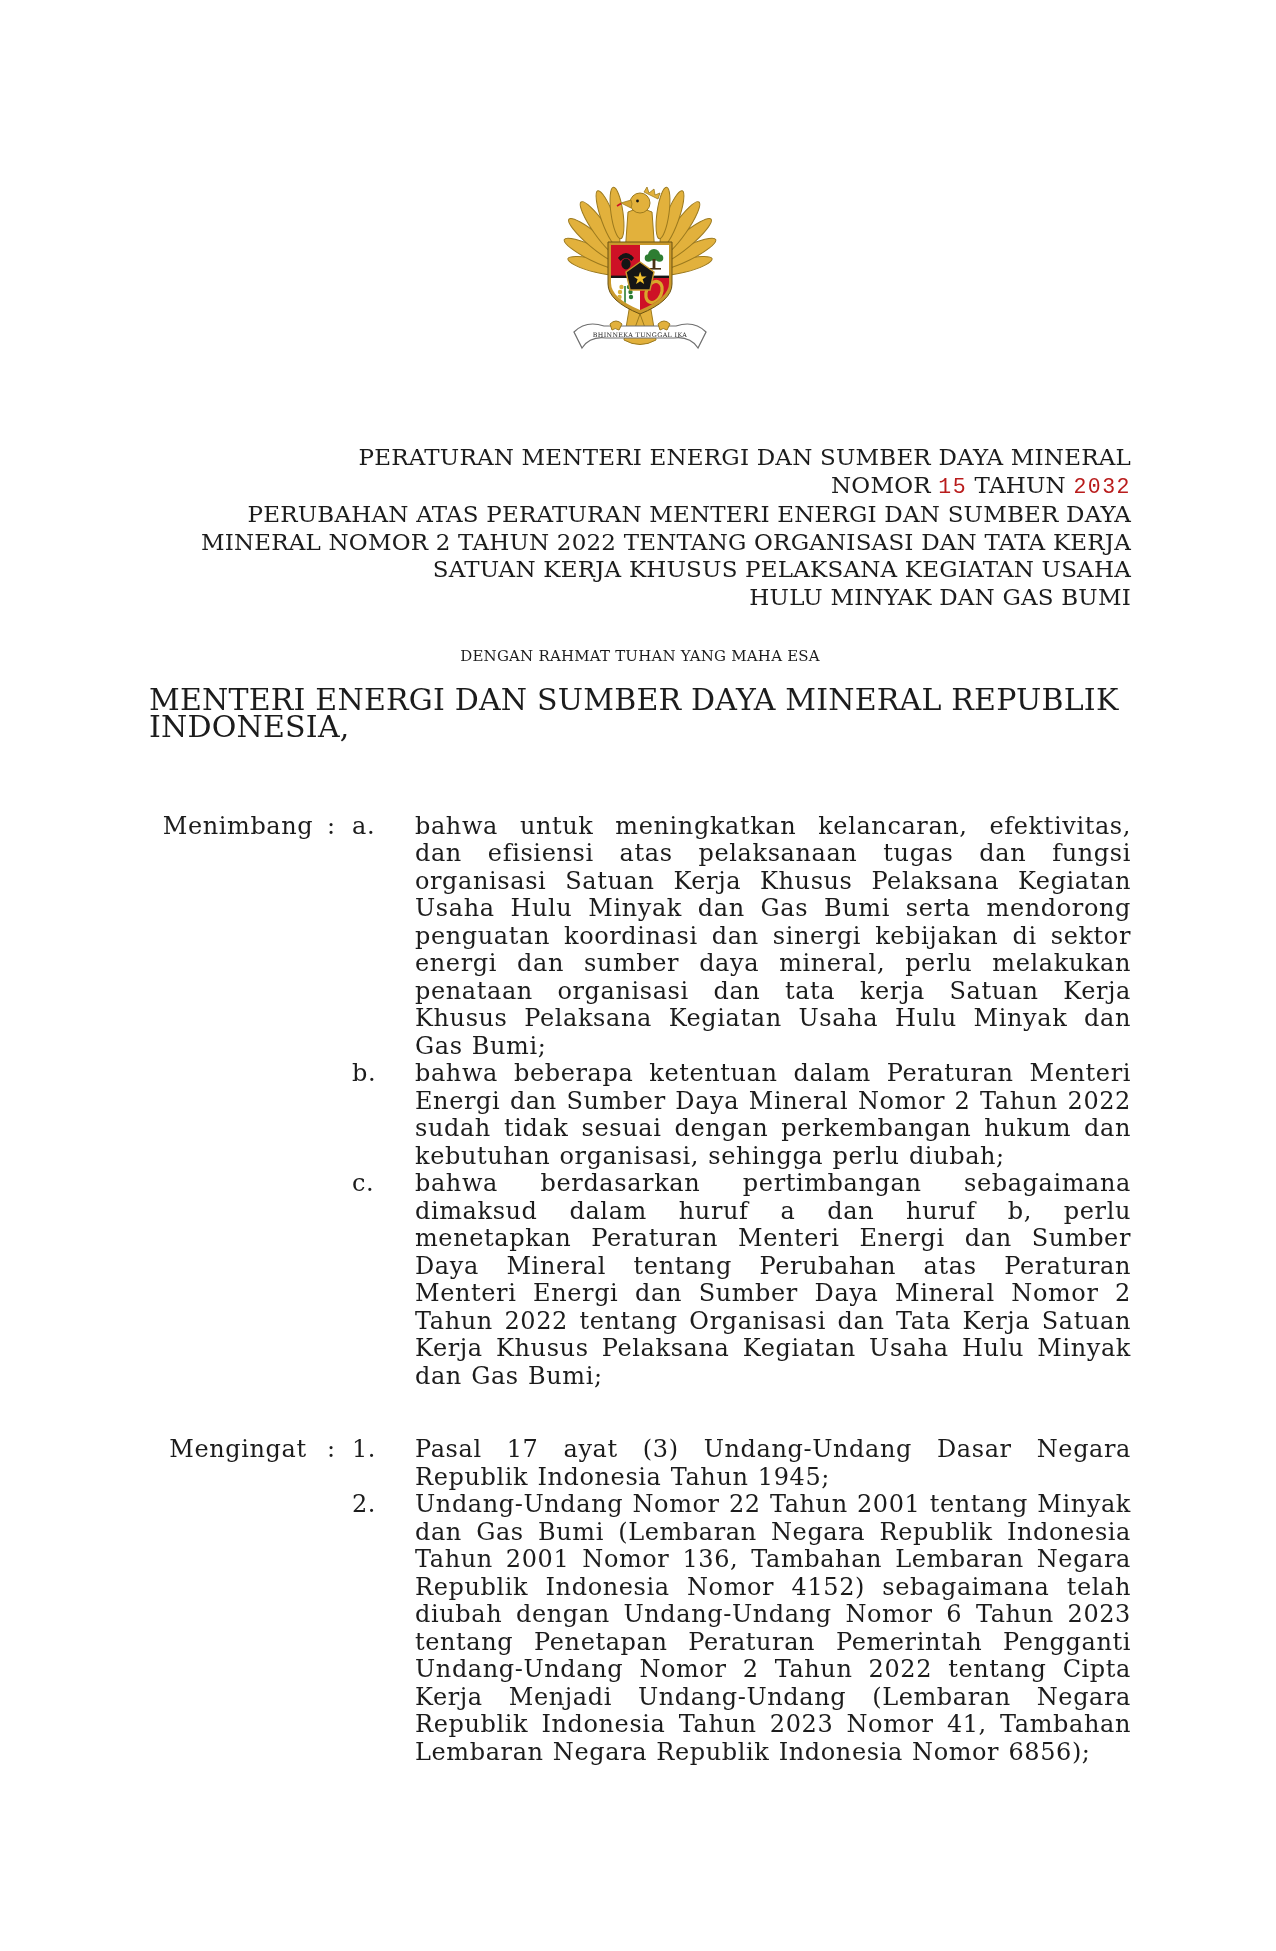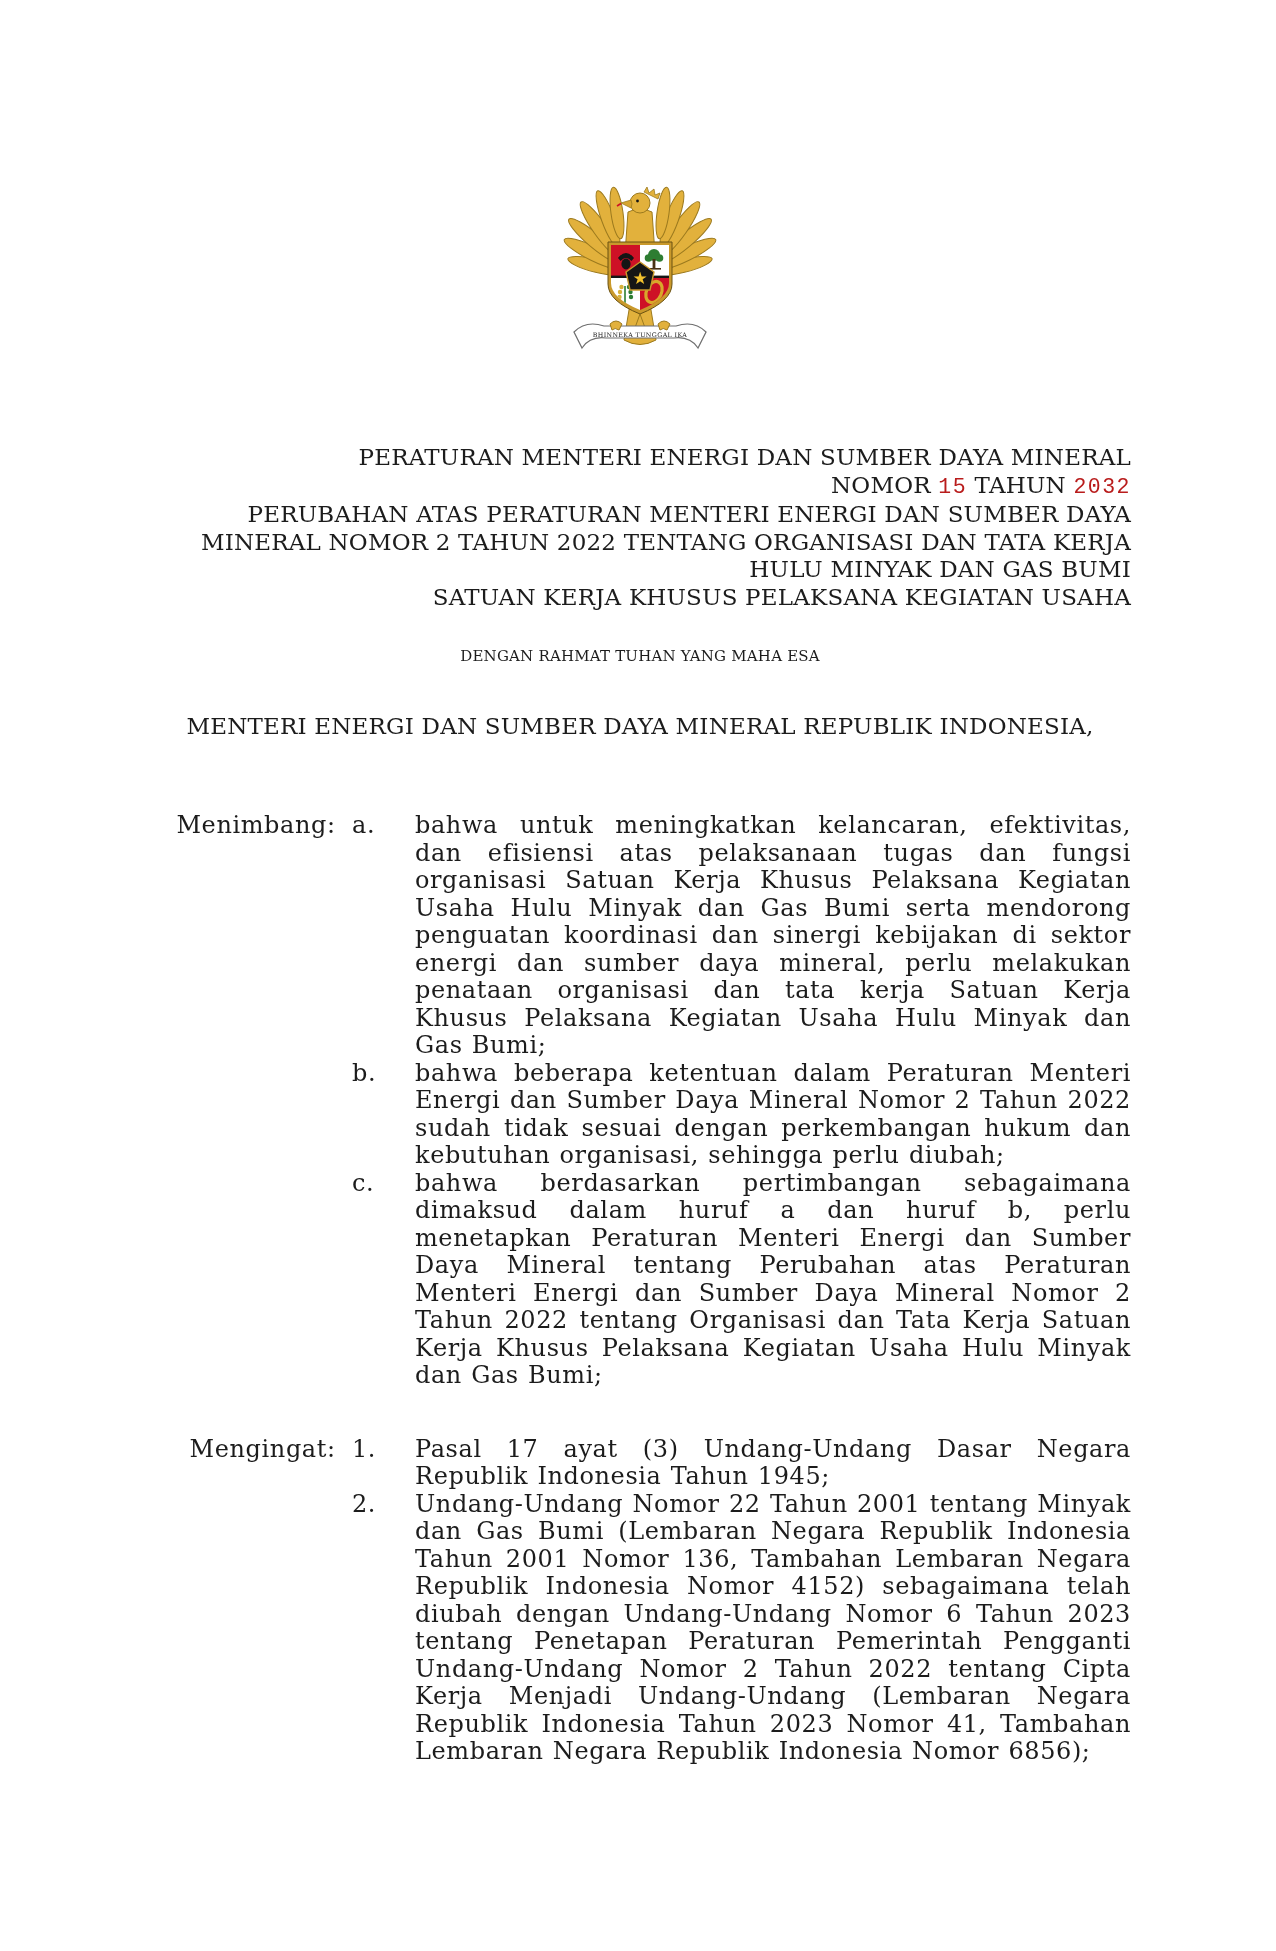--- a/index.html
+++ b/index.html
@@ -36,35 +36,34 @@
     color: #b91c1c;
   }
   .invocation {
     margin-top: 32px;
     text-align: center;
     font-size: 15px;
     line-height: 27.5px;
     letter-spacing: 0.2px;
   }
   .authority {
-    margin-top: 42px;
-    text-align: center;
-    font-size: 23px;
+    margin-top: 15px;
+    font-size: 30px;
     line-height: 27.5px;
     letter-spacing: 0.2px;
   }
   .clause { font-size: 24px; line-height: 27.5px; letter-spacing: 0.6px; word-spacing: 1px; }
   .section-menimbang { margin-top: 72px; }
   .section-mengingat { margin-top: 46px; }
   .row {
     display: grid;
     grid-template-columns: 178px 25px 63px 1fr;
     align-items: start;
   }
-  .cell-label { text-align: right; }
+  .cell-label { text-align: center; }
   .cell-colon { text-align: left; }
   .cell-marker { text-align: left; }
   .cell-text { text-align: justify; }
 </style>
 </head>
 <body>
 
 <div class="page">
 
   <div class="emblem">
@@ -137,22 +136,22 @@
   <div class="title-block">
     <div class="title-line">PERATURAN MENTERI ENERGI DAN SUMBER DAYA MINERAL</div>
     <div class="title-line">
       <span>NOMOR</span>
       <span class="mono">15</span>
       <span>TAHUN</span>
       <span class="mono">2032</span>
     </div>
     <div class="title-line">PERUBAHAN ATAS PERATURAN MENTERI ENERGI DAN SUMBER DAYA</div>
     <div class="title-line">MINERAL NOMOR 2 TAHUN 2022 TENTANG ORGANISASI DAN TATA KERJA</div>
+    <div class="title-line">SATUAN KERJA KHUSUS PELAKSANA KEGIATAN USAHA</div>
     <div class="title-line">HULU MINYAK DAN GAS BUMI</div>
-    <div class="title-line">SATUAN KERJA KHUSUS PELAKSANA KEGIATAN USAHA</div>
   </div>
 
   <div class="invocation">DENGAN RAHMAT TUHAN YANG MAHA ESA</div>
 
   <div class="authority">MENTERI ENERGI DAN SUMBER DAYA MINERAL REPUBLIK INDONESIA,</div>
 
   <section class="clause section-menimbang">
     <div class="row">
       <div class="cell-label">Menimbang</div>
       <div class="cell-colon">:</div>

